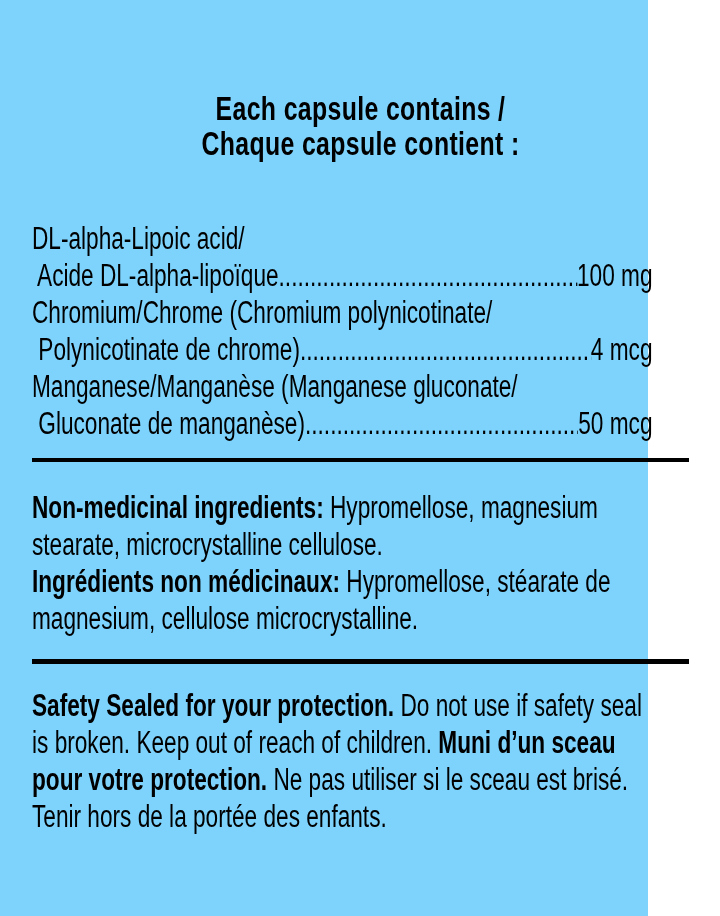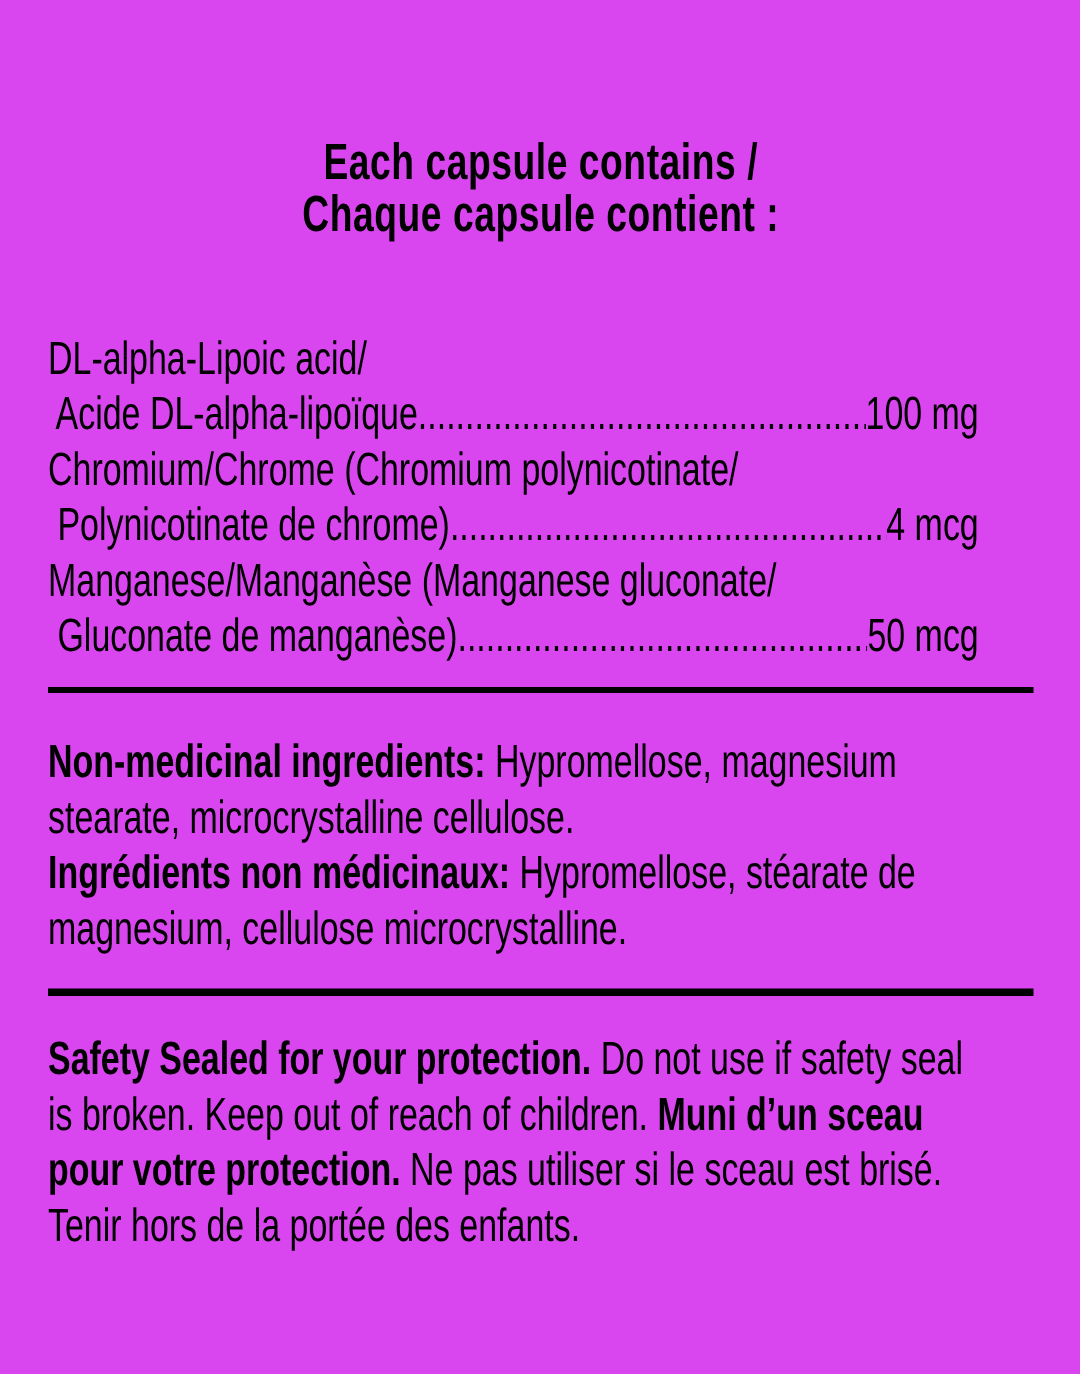--- a/index.html
+++ b/index.html
@@ -5,23 +5,23 @@
   html, body {
     margin: 0;
     padding: 0;
     width: 720px;
     height: 916px;
     background: #ffffff;
     overflow: hidden;
   }
   .page {
     position: relative;
-    width: 720px;
+    width: 648px;
     height: 916px;
-    background: #d946ef;
+    background: #7dd3fc;
   }
   
   .scale {
     position: absolute;
     left: 32px;
     top: 0;
     width: 900px;
     height: 916px;
     transform: scaleX(0.73);
     transform-origin: 0 0;

